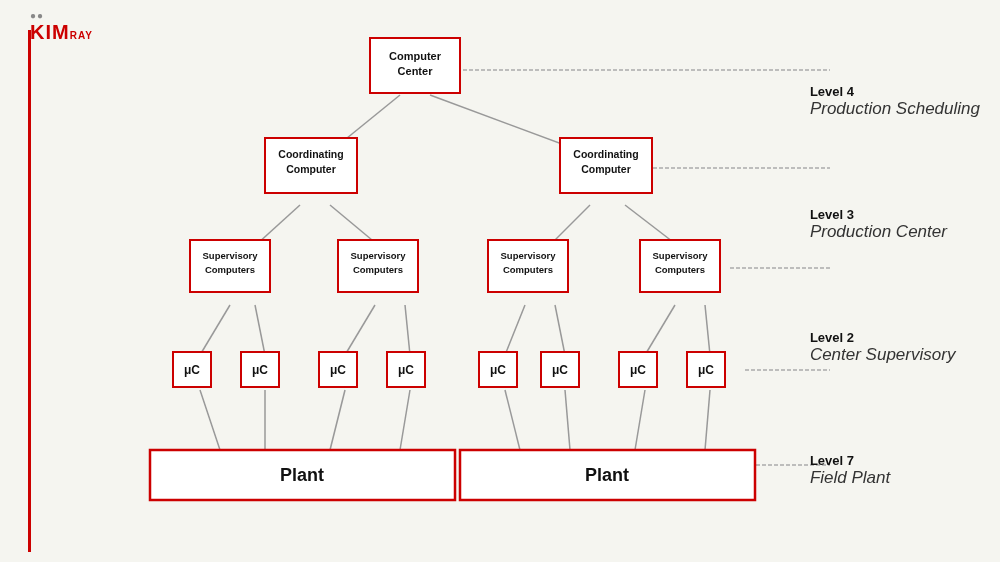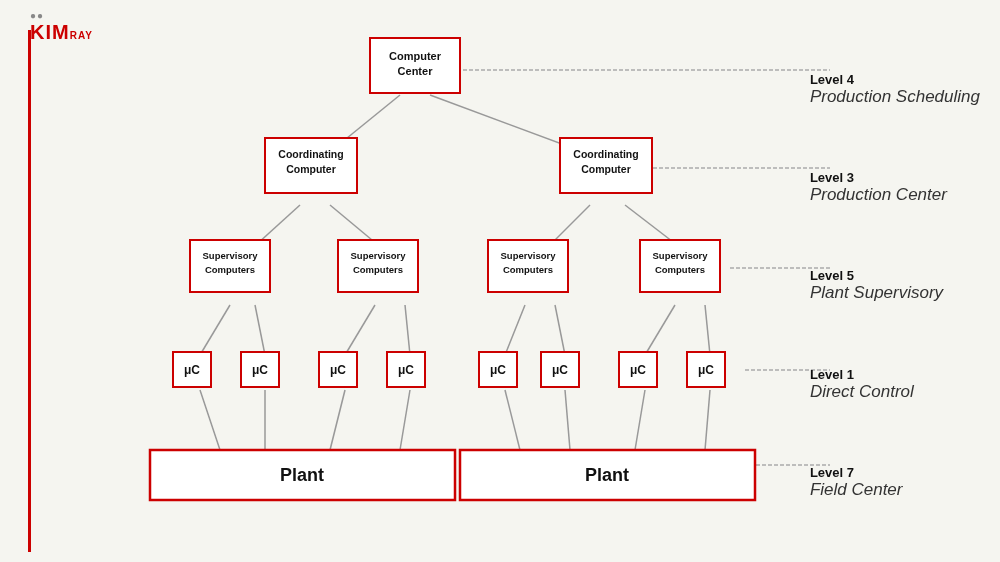--- a/index.html
+++ b/index.html
@@ -194,24 +194,20 @@
 <div class="level-labels">
   <div class="level-label">
     <div class="level-title">Level 4</div>
     <div class="level-desc">Production Scheduling</div>
   </div>
   <div class="level-label">
     <div class="level-title">Level 3</div>
     <div class="level-desc">Production Center</div>
   </div>
   <div class="level-label">
-    <div class="level-title">Level 5</div>
-    <div class="level-desc">Plant Supervisory</div>
-  </div>
-  <div class="level-label">
-    <div class="level-title">Level 1</div>
-    <div class="level-desc">Direct Control</div>
+    <div class="level-title">Level 2</div>
+    <div class="level-desc">Center Supervisory</div>
   </div>
   <div class="level-label">
     <div class="level-title">Level 7</div>
-    <div class="level-desc">Field Center</div>
+    <div class="level-desc">Field Plant</div>
   </div>
 </div>
 
 </body></html>

